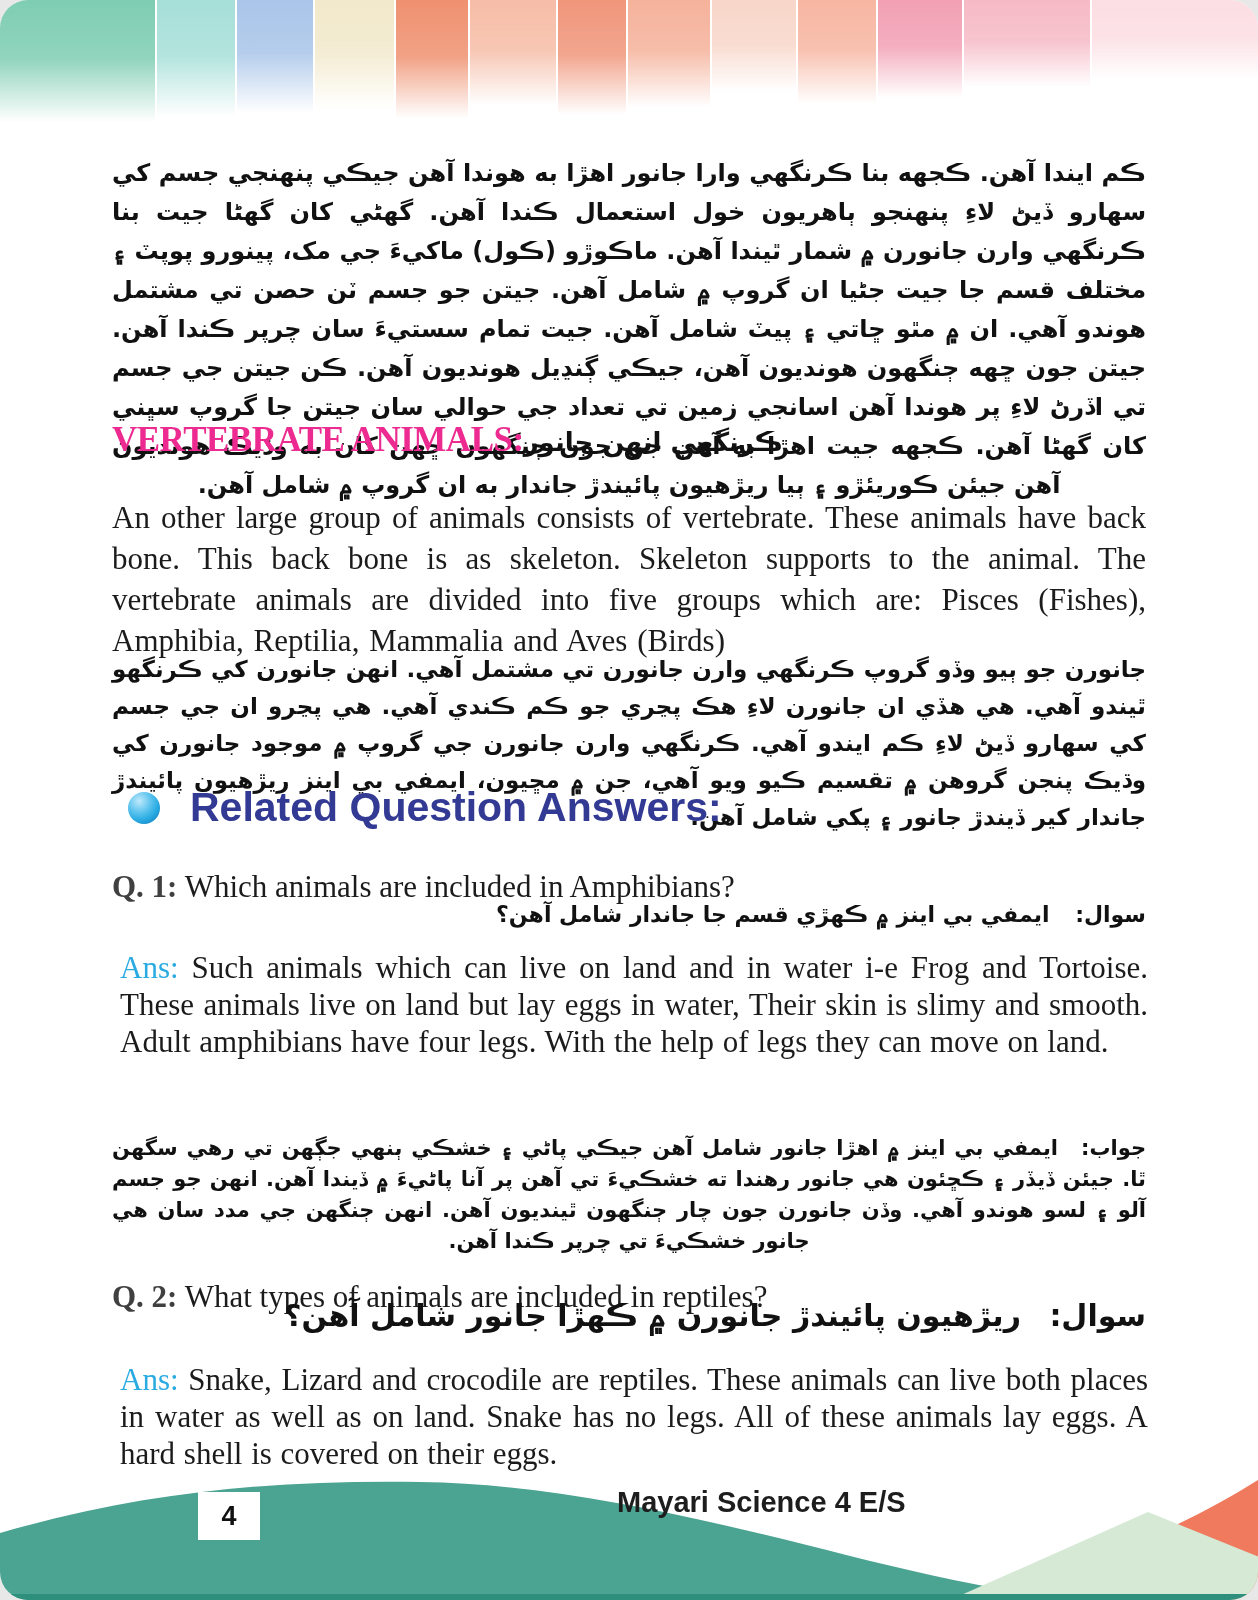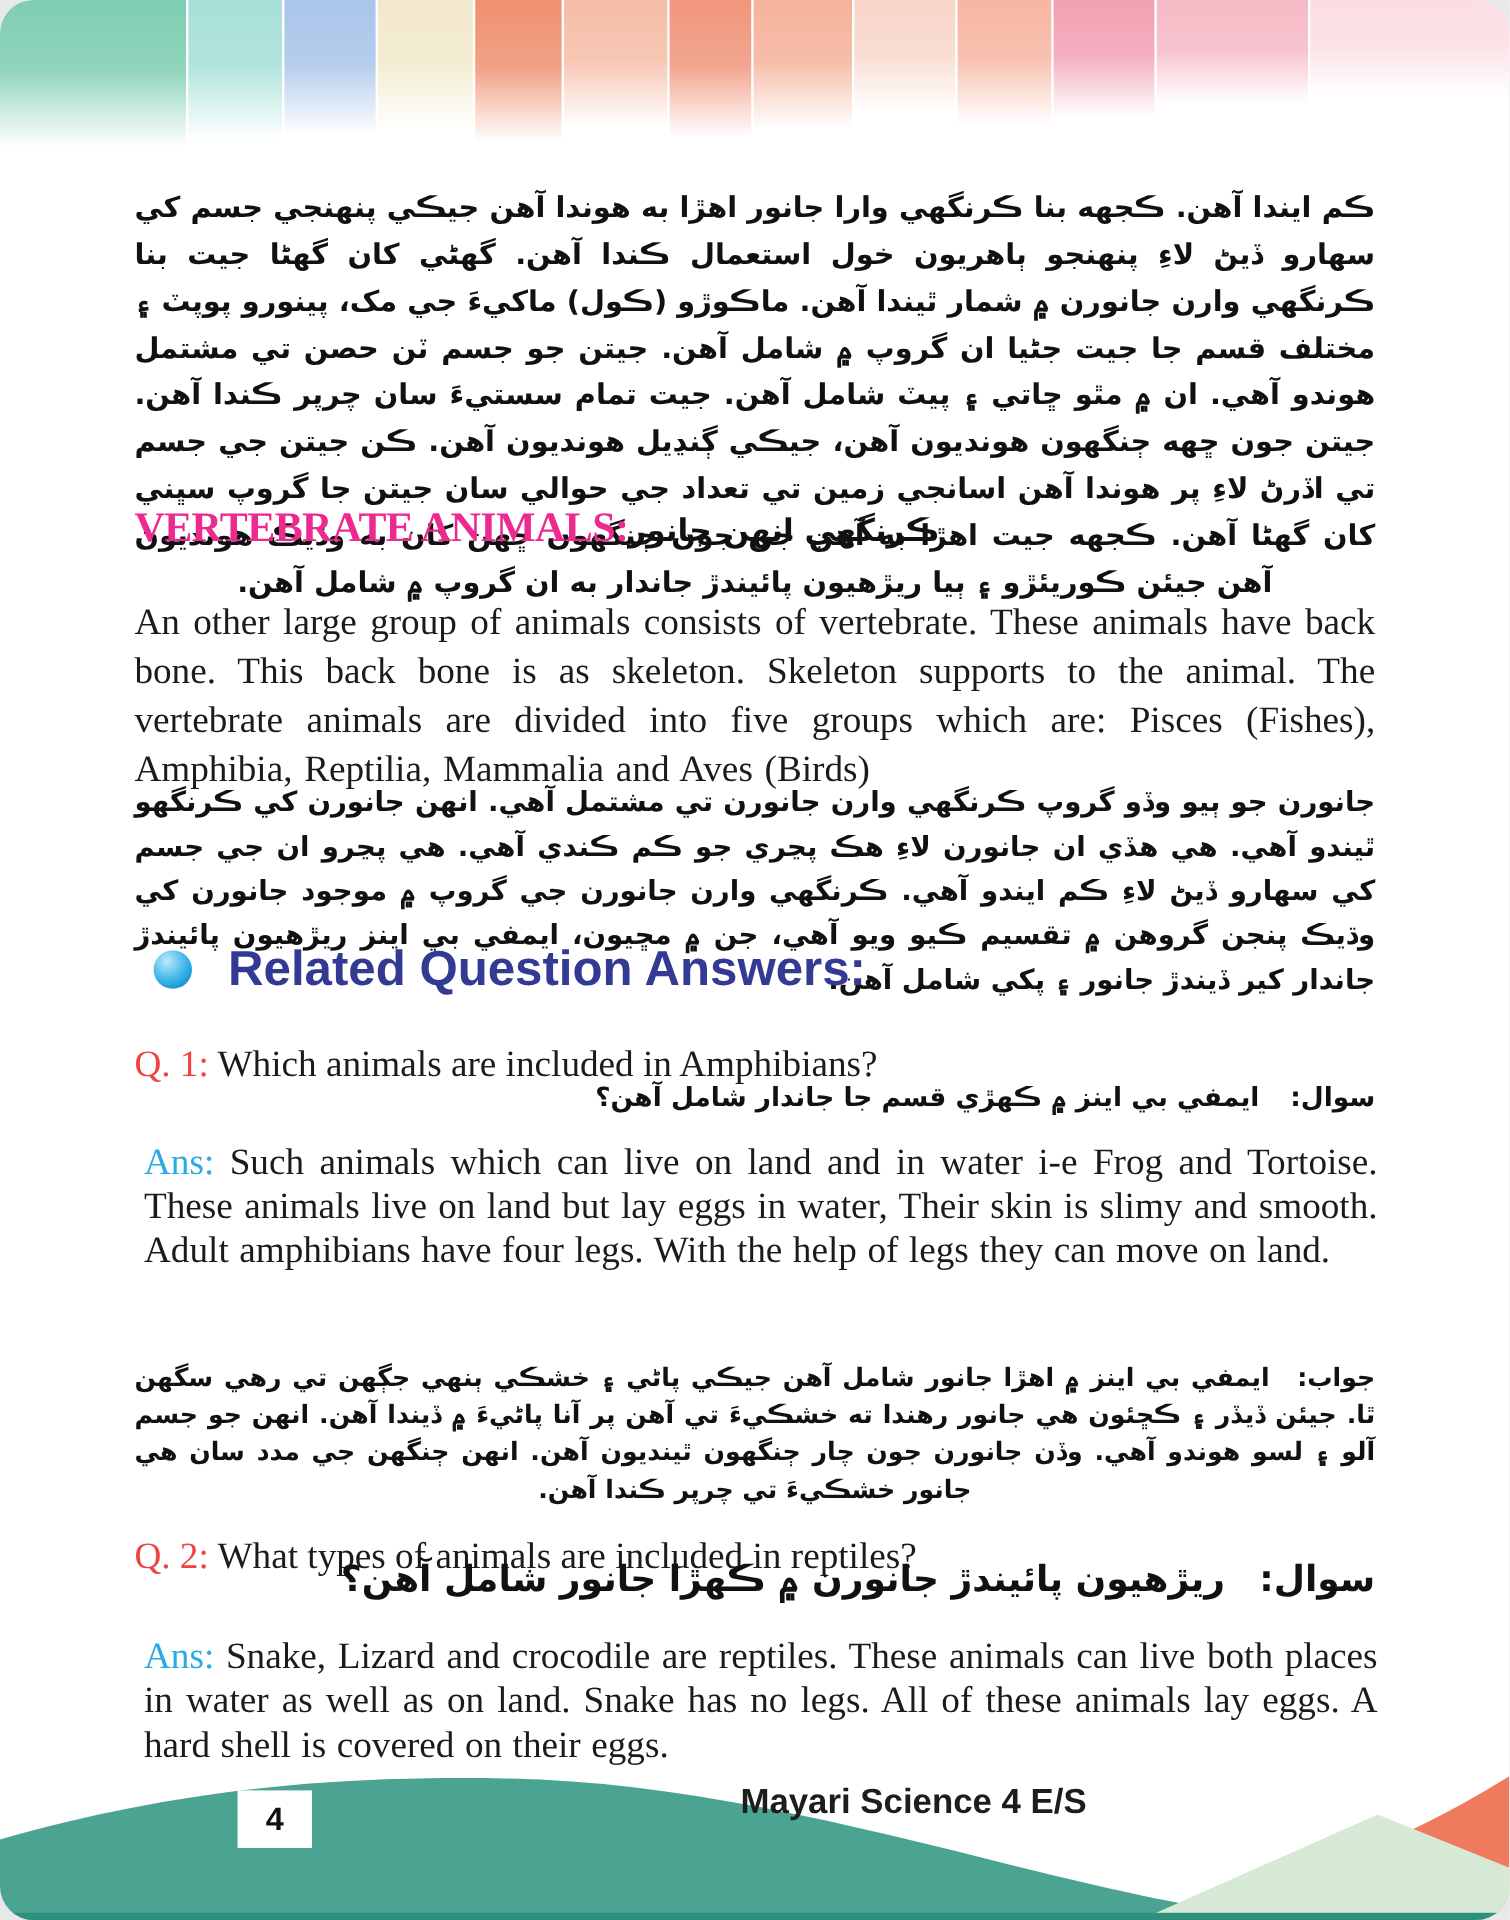--- a/index.html
+++ b/index.html
@@ -46,21 +46,21 @@
   .bullet-sphere{
     width:32px;height:32px;border-radius:50%;
     background:radial-gradient(circle at 35% 28%, #bfe9fb 0%, #5cc3ee 38%, #29abe2 62%, #0d6fb4 100%);
     flex:0 0 auto;
   }
   .qa-title{
     font-family:"Liberation Sans", sans-serif;
     font-weight:700;font-size:41px;color:#333A94;
   }
   .q-row{font-size:31px;line-height:40px;}
-  .q-label{color:#ef4444;}
+  .q-label{color:#404040;font-weight:bold;}
   .q1-row{top:836px;}
   .q1-urdu{top:880px;font-size:22px;text-align:right;}
   .q2-row{top:1246px;}
   .q2-urdu{top:1268px;font-size:30px;text-align:right;}
   .q-urdu-label{margin-left:18px;}
   .ans{
     font-size:31px;line-height:37px;text-align:justify;
     left:120px;right:110px;word-spacing:1px;
   }
   .ans1{top:918px;}

